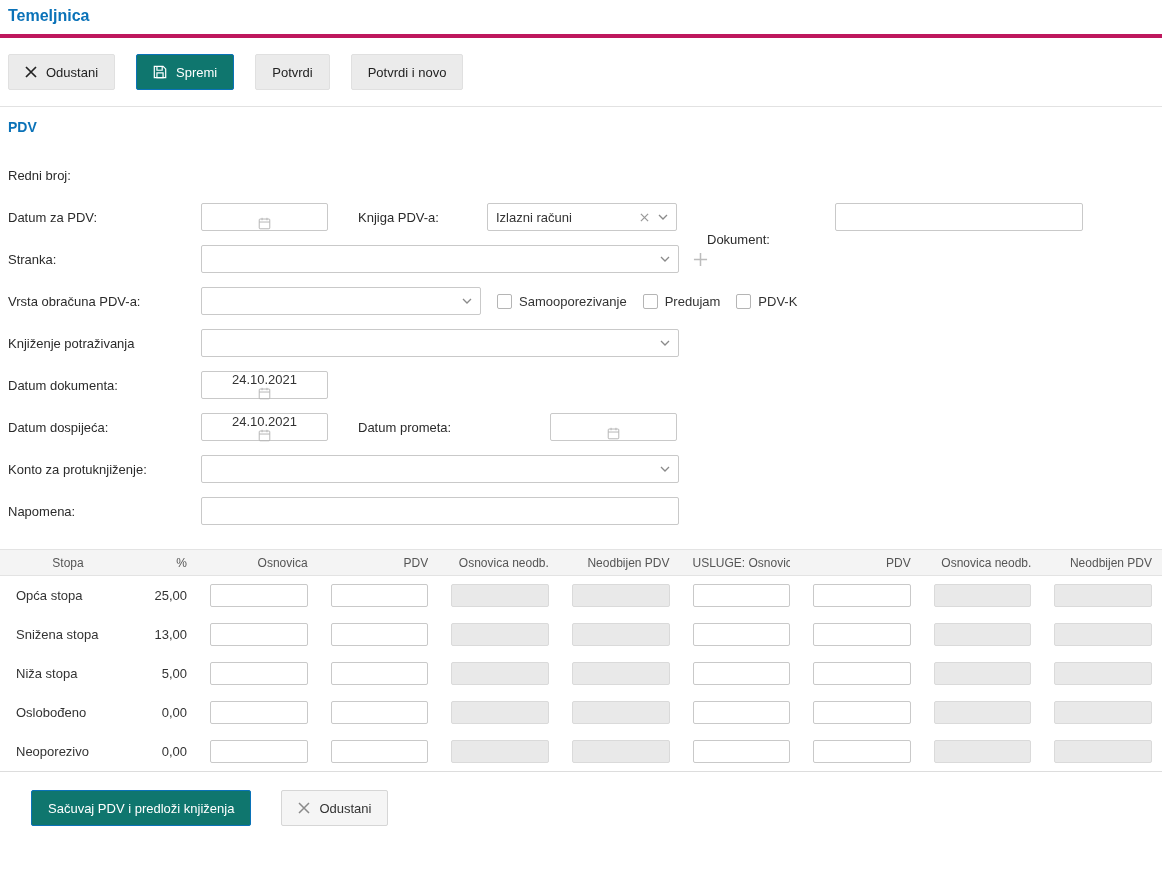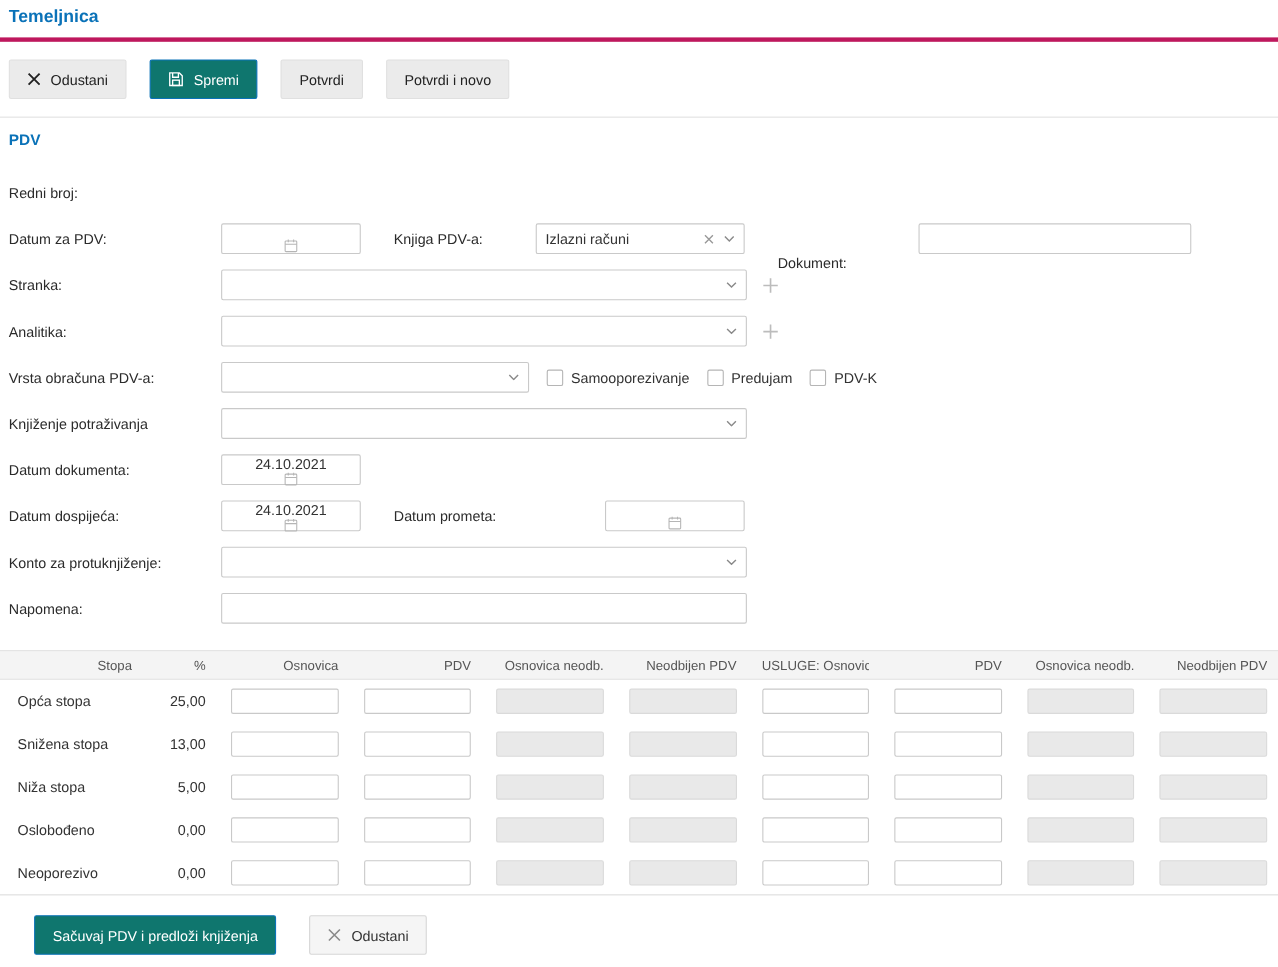--- a/index.html
+++ b/index.html
@@ -71,21 +71,21 @@
     display:grid;
     grid-template-columns:112px 44px repeat(8, minmax(0,1fr));
     column-gap:23px; align-items:center;
     padding:0 10px 0 8px;
   }
   .thead {
     background:#f4f4f4; border-top:1px solid #e3e3e3; border-bottom:1px solid #e3e3e3;
     height:27px; font-size:12px; color:#555;
   }
   .thead .hcell { text-align:right; white-space:nowrap; overflow:hidden; }
-  .thead .hcell.first { text-align:right; padding-left:8px; }
+  .thead .hcell.first { text-align:center; padding-left:8px; }
   .trow { height:39px; }
   .cell.label { padding-left:8px; color:#333; white-space:nowrap; }
   .cell.rate { text-align:right; color:#333; }
   .tinput {
     width:100%; height:23px; border:1px solid #c9c9c9; border-radius:2px;
     background:#fff; font-family:inherit; font-size:12px; padding:0 5px; outline:none;
   }
   .tinput:disabled { background:#e9e9e9; border-color:#dadada; }
   .table-bottom { border-bottom:1px solid #ddd; height:1px; }
 
@@ -182,36 +182,20 @@
             </svg>
         </span>
       </span>
       <span class="plus-btn">
         <svg width="15" height="15" viewBox="0 0 16 16">
             <path d="M8 1v14M1 8h14" stroke="#bcbcbc" stroke-width="1.6" fill="none"></path>
           </svg>
       </span>
     </div>
 
-    <div class="frow">
-      <span class="flabel">Analitika:</span>
-      <span class="field select-field w-wide">
-        <span></span>
-        <span class="ico">
-          <svg width="10" height="6" viewBox="0 0 10 6">
-              <path d="M1 1l4 4 4-4" stroke="#8a8a8a" stroke-width="1.3" fill="none"></path>
-            </svg>
-        </span>
-      </span>
-      <span class="plus-btn">
-        <svg width="15" height="15" viewBox="0 0 16 16">
-            <path d="M8 1v14M1 8h14" stroke="#bcbcbc" stroke-width="1.6" fill="none"></path>
-          </svg>
-      </span>
-    </div>
 
     <div class="frow">
       <span class="flabel">Vrsta obračuna PDV-a:</span>
       <span class="field select-field w-vrsta">
         <span></span>
         <span class="ico">
           <svg width="10" height="6" viewBox="0 0 10 6">
               <path d="M1 1l4 4 4-4" stroke="#8a8a8a" stroke-width="1.3" fill="none"></path>
             </svg>
         </span>

